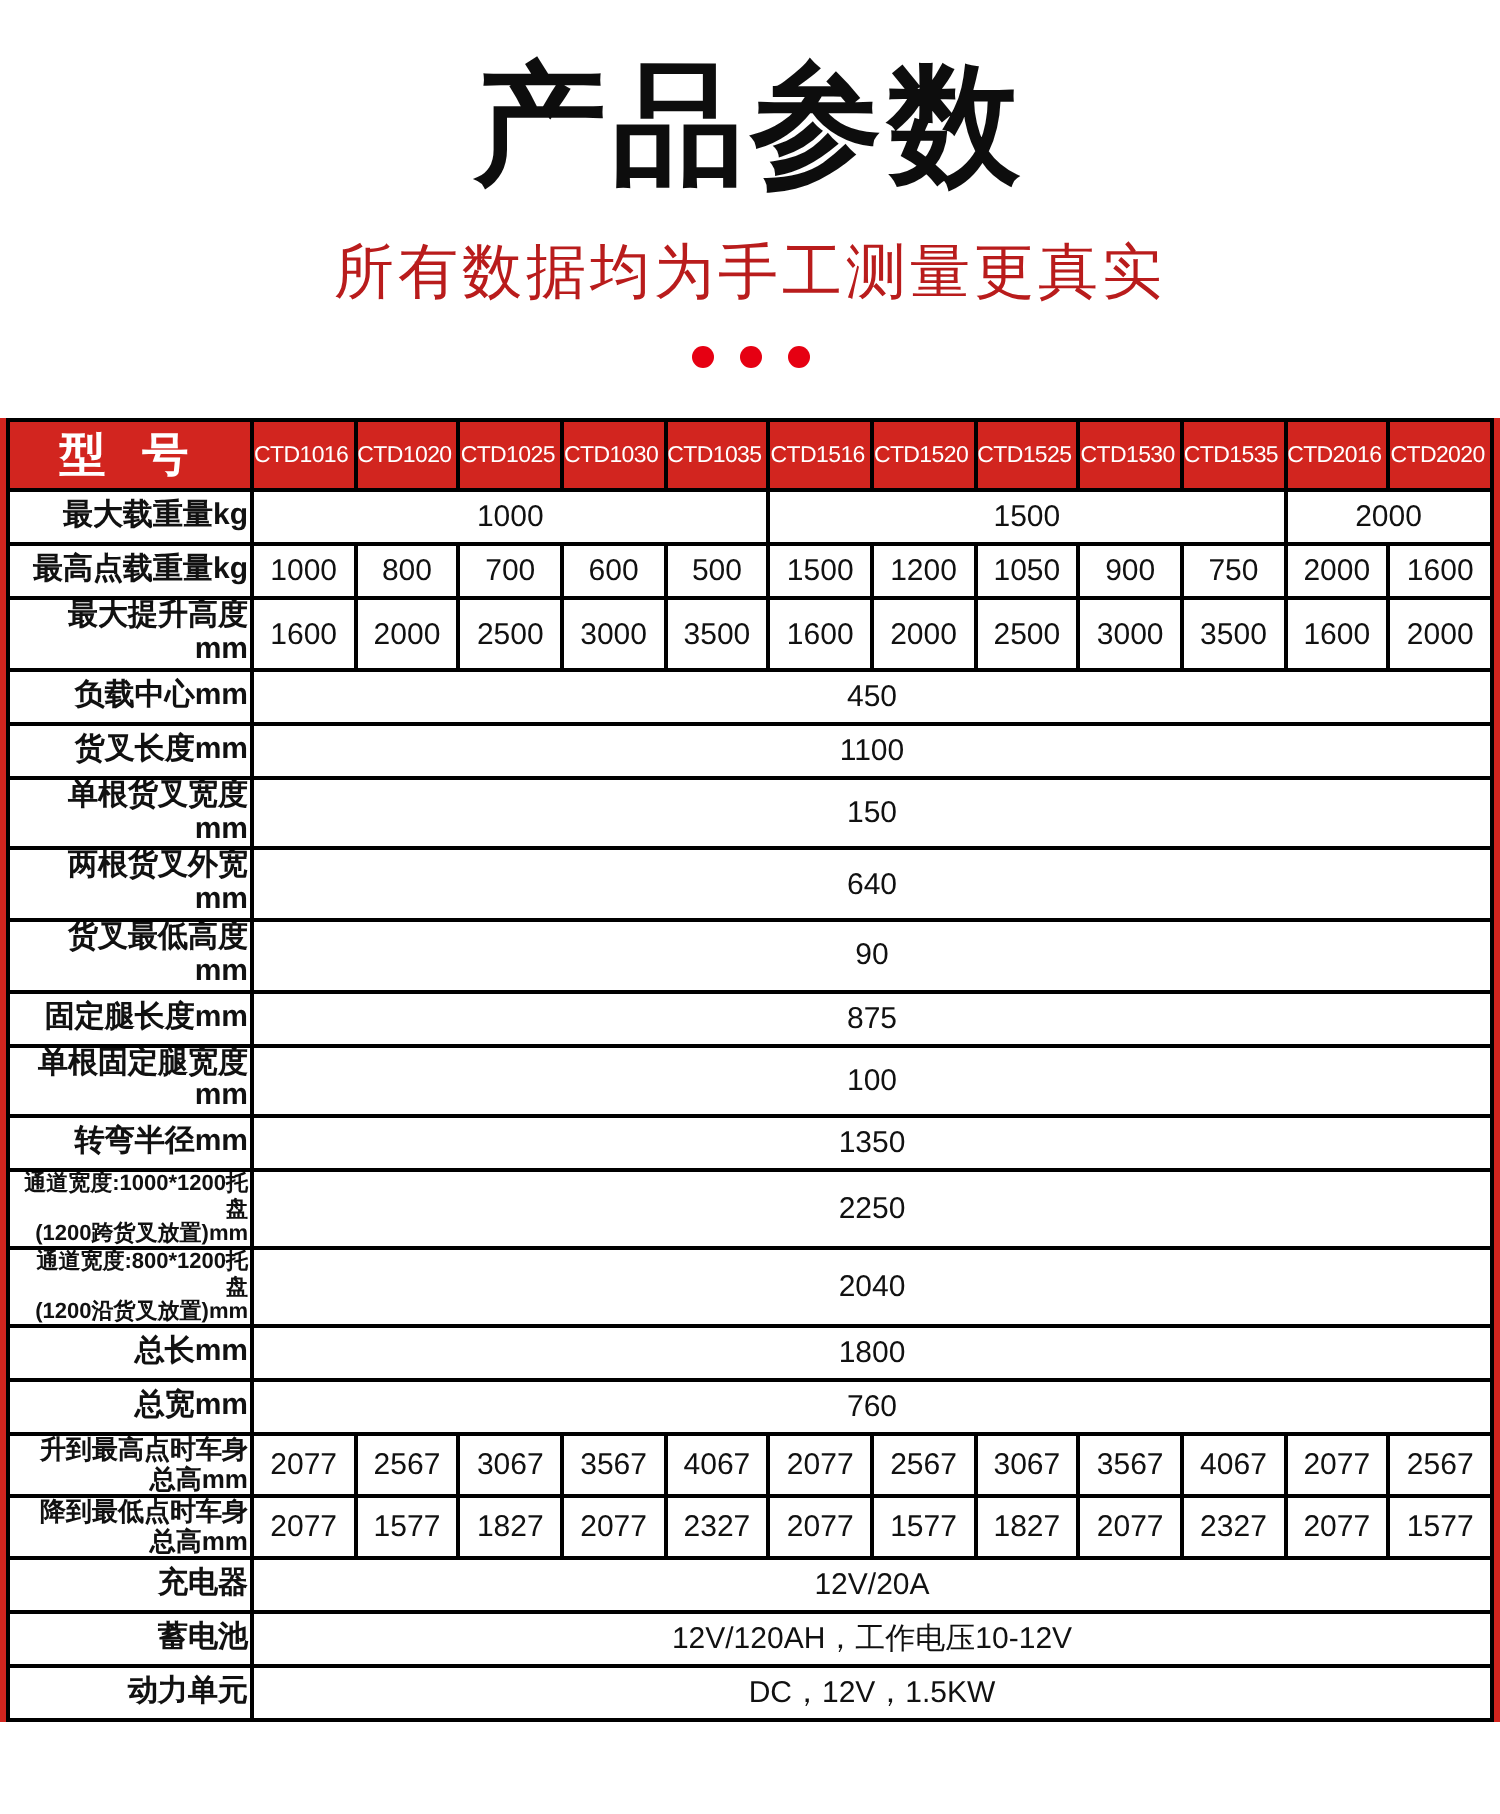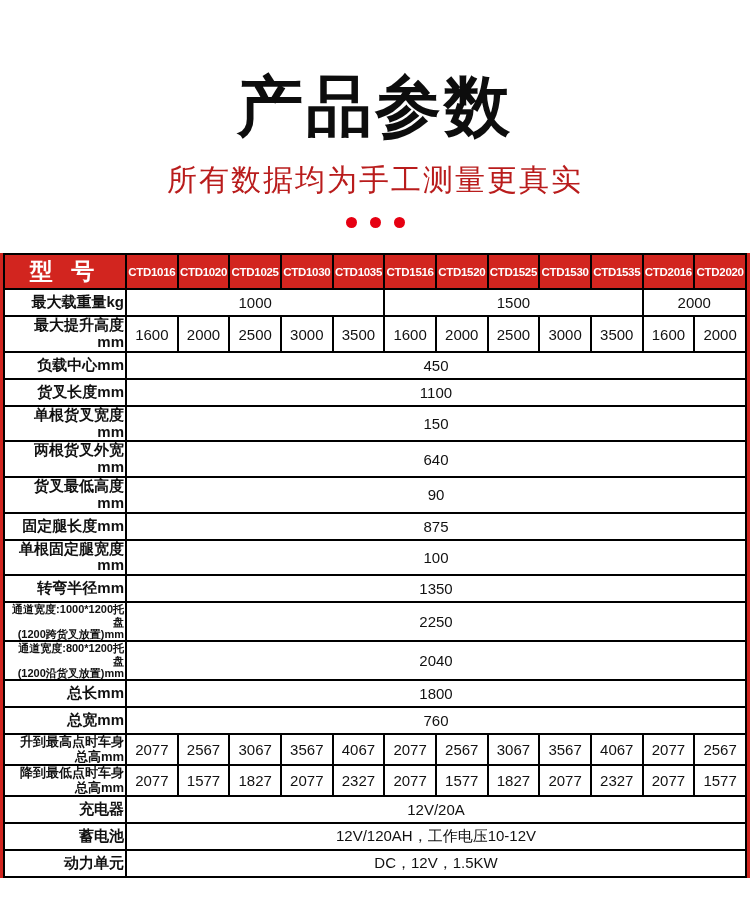--- a/index.html
+++ b/index.html
@@ -9,21 +9,21 @@
   }
   *{box-sizing:border-box;}
   html,body{margin:0;padding:0;}
   body{
     width:750px;height:907px;
     background:#ffffff;
     font-family:"Liberation Sans","DejaVu Sans",sans-serif;
     color:var(--ink);
     overflow:hidden;
   }
-  .hero{text-align:center;padding-top:72px;}
+  .hero{text-align:center;padding-top:28px;}
   .hero-title{
     margin:0;
     font-size:66px;
     font-weight:bold;
     letter-spacing:3px;
     color:#0d0d0d;
     line-height:1.05;
   }
   .hero-subtitle{
     margin-top:19px;
@@ -59,24 +59,24 @@
     background:var(--red);
     color:#fff;
     font-size:23px;
     font-weight:bold;
     letter-spacing:6px;
   }
   .model-cell{
     background:var(--red);
     color:#fff;
     font-size:11.5px;
-    font-weight:bold;
+    font-weight:normal;
     letter-spacing:-0.3px;
     padding:0;
-    text-align:center;
+    text-align:left;
     overflow:hidden;
   }
   .row-label{
     text-align:right;
     font-size:15px;
     font-weight:600;
     color:#111;
     padding:0 1px 0 5px;
     white-space:pre-line;
     line-height:1.12;
@@ -140,20 +140,35 @@
         </tr>
     </thead>
     <tbody>
         <tr>
           <th class="row-label">最大载重量kg</th>
           <td class="value-cell" colspan="5">1000</td>
           <td class="value-cell" colspan="5">1500</td>
           <td class="value-cell" colspan="2">2000</td>
         </tr>
         <tr>
+          <th class="row-label">最高点载重量kg</th>
+          <td class="value-cell">1000</td>
+          <td class="value-cell">800</td>
+          <td class="value-cell">700</td>
+          <td class="value-cell">600</td>
+          <td class="value-cell">500</td>
+          <td class="value-cell">1500</td>
+          <td class="value-cell">1200</td>
+          <td class="value-cell">1050</td>
+          <td class="value-cell">900</td>
+          <td class="value-cell">750</td>
+          <td class="value-cell">2000</td>
+          <td class="value-cell">1600</td>
+        </tr>
+        <tr>
           <th class="row-label">最大提升高度mm</th>
           <td class="value-cell">1600</td>
           <td class="value-cell">2000</td>
           <td class="value-cell">2500</td>
           <td class="value-cell">3000</td>
           <td class="value-cell">3500</td>
           <td class="value-cell">1600</td>
           <td class="value-cell">2000</td>
           <td class="value-cell">2500</td>
           <td class="value-cell">3000</td>

